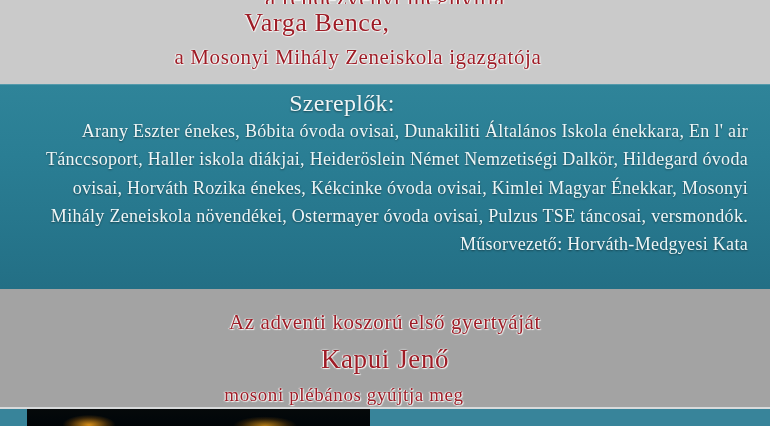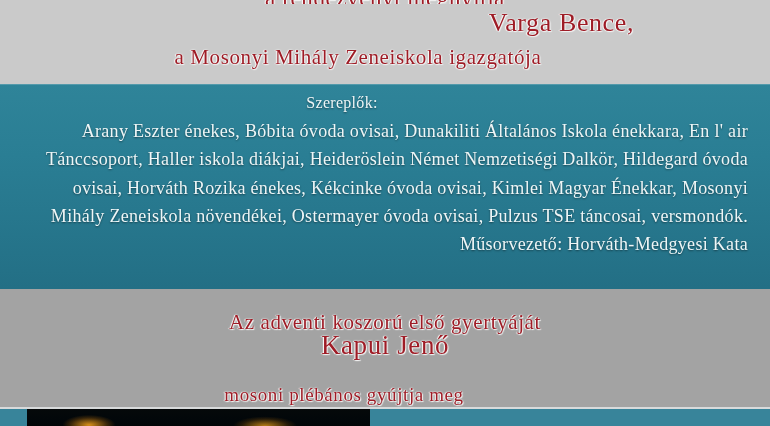--- a/index.html
+++ b/index.html
@@ -52,21 +52,20 @@
     line-height: 26px;
     overflow: hidden;
     height: 18px;
   }
   .line-name-big {
     position: absolute;
     left: 0; top: 7px;
     width: 634px;
     font-size: 26px;
     line-height: 32px;
-    text-align: right;
   }
   .line-name-sub {
     position: absolute;
     left: 0; top: 44px;
     width: 716px;
     font-size: 21px;
     line-height: 26px;
   }
 
   
@@ -76,21 +75,21 @@
     width: 770px;
     height: 205px;
     background: #2a7e94;
     background-image: linear-gradient(180deg,#2f8499 0%,#2a7e94 35%,#236f85 100%);
     box-shadow: inset 0 1px 0 rgba(255,255,255,.18);
   }
   #cast-heading {
     position: absolute;
     left: 0; top: 7px;
     width: 684px;
-    font-size: 16px;
+    font-size: 24px;
     line-height: 24px;
   }
   #cast-body {
     position: absolute;
     left: 22px; top: 33px;
     width: 726px;
     font-size: 18px;
     line-height: 28.3px;
     text-align: right;
     white-space: pre-line;
@@ -106,21 +105,21 @@
   }
   .line-advent {
     position: absolute;
     left: 0; top: 20px;
     width: 770px;
     font-size: 21px;
     line-height: 26px;
   }
   .line-priest {
     position: absolute;
-    left: 0; top: 39px;
+    left: 0; top: 53px;
     width: 770px;
     font-size: 27px;
     line-height: 34px;
   }
   .line-priest-role {
     position: absolute;
     left: 0; top: 94px;
     width: 688px;
     font-size: 19px;
     line-height: 24px;

